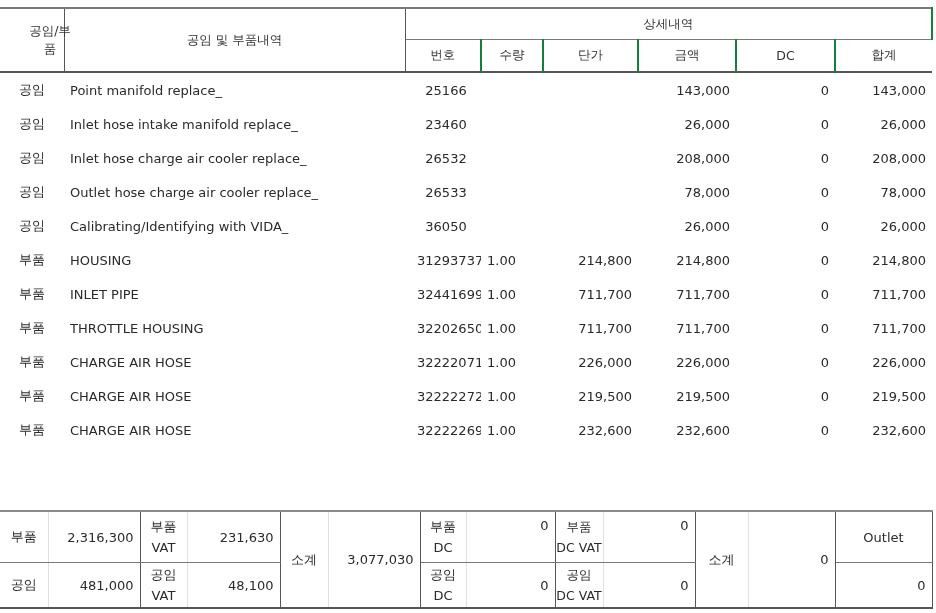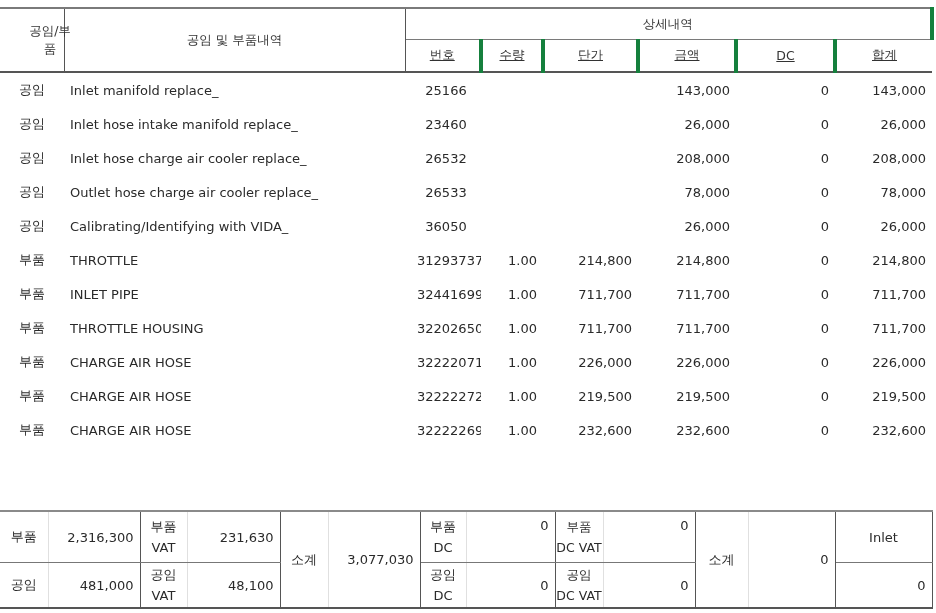--- a/index.html
+++ b/index.html
@@ -8,38 +8,38 @@
     font-family: "DejaVu Sans", "Liberation Sans", sans-serif;
     color: #222; font-size: 13px;
   }
   .main-table {
     position: absolute; left: 0; top: 7px; width: 932px;
     border-collapse: collapse; table-layout: fixed;
   }
   .main-table th {
     font-weight: normal; font-size: 12.5px; color: #333;
     text-align: center; vertical-align: middle;
-    border-right: 4px solid #15803d;
+    border-right: 2px solid #15803d;
     padding: 0;
   }
   .main-table thead tr.r1 th { height: 30px; border-top: 2px solid #7a7a7a; }
-  .main-table thead tr.r2 th { height: 31px; border-top: 1px solid #7a7a7a; text-decoration: underline; }
+  .main-table thead tr.r2 th { height: 31px; border-top: 1px solid #7a7a7a; }
   .main-table thead tr.r2 th:last-child { border-right: 1px solid #7a7a7a; }
   .main-table thead { border-bottom: 2px solid #555; }
   .main-table th.no-right { border-right: 1px solid #555; }
   .main-table th.first-col { border-right: 1px solid #555; padding-left: 28px; }
   .main-table td {
     height: 34px; padding: 0 6px; font-size: 13px; color: #2a2a2a;
     vertical-align: middle; white-space: nowrap; overflow: hidden;
   }
   .main-table td.type { text-align: center; padding: 0; }
   .main-table td.desc { text-align: left; }
   .main-table td.num { text-align: right; }
   .main-table td.code { text-align: center; padding-left: 12px; }
-  .main-table td.qty { text-align: right; }
+  .main-table td.qty { text-align: left; }
 
   .sum-table {
     position: absolute; left: 0; top: 510px; width: 932px;
     border-collapse: collapse; table-layout: fixed;
     border-top: 2px solid #8a8a8a; border-bottom: 2px solid #555;
   }
   .sum-table td {
     height: 44px; font-size: 13px; color: #2a2a2a; padding: 0 6px;
     vertical-align: middle; white-space: nowrap;
     border-bottom: 1px solid #777;
@@ -79,21 +79,21 @@
       <th>수량</th>
       <th>단가</th>
       <th>금액</th>
       <th>DC</th>
       <th style="border-right:none;">합계</th>
     </tr>
   </thead>
   <tbody id="rows-body">
       <tr>
     <td class="type">공임</td>
-    <td class="desc">Inlet manifold replace_</td>
+    <td class="desc">Point manifold replace_</td>
     <td class="code">25166</td>
     <td class="qty"></td>
     <td class="num"></td>
     <td class="num">143,000</td>
     <td class="num">0</td>
     <td class="num">143,000</td>
   </tr>
       <tr>
     <td class="type">공임</td>
     <td class="desc">Inlet hose intake manifold replace_</td>
@@ -129,21 +129,21 @@
     <td class="desc">Calibrating/Identifying with VIDA_</td>
     <td class="code">36050</td>
     <td class="qty"></td>
     <td class="num"></td>
     <td class="num">26,000</td>
     <td class="num">0</td>
     <td class="num">26,000</td>
   </tr>
       <tr>
     <td class="type">부품</td>
-    <td class="desc">THROTTLE</td>
+    <td class="desc">HOUSING</td>
     <td class="code">31293737</td>
     <td class="qty">1.00</td>
     <td class="num">214,800</td>
     <td class="num">214,800</td>
     <td class="num">0</td>
     <td class="num">214,800</td>
   </tr>
       <tr>
     <td class="type">부품</td>
     <td class="desc">INLET PIPE</td>
@@ -229,21 +229,21 @@
       <span>DC</span>
     </td>
     <td class="val dark-r" style="vertical-align:top;padding-top:6px;">0</td>
     <td class="lbl2" style="font-size:12.5px;">
       <span>부품</span><br>
       <span>DC VAT</span>
     </td>
     <td class="val dark-r" style="vertical-align:top;padding-top:6px;">0</td>
     <td rowspan="2" class="lbl rowspan">소계</td>
     <td rowspan="2" class="val rowspan dark-r">0</td>
-    <td class="point-h" style="border-right:1px solid #555;">Inlet</td>
+    <td class="point-h" style="border-right:1px solid #555;">Outlet</td>
   </tr>
   <tr>
     <td class="lbl">공임</td>
     <td class="val dark-r">481,000</td>
     <td class="lbl2">
       <span>공임</span><br>
       <span>VAT</span>
     </td>
     <td class="val dark-r">48,100</td>
     <td class="lbl2">

